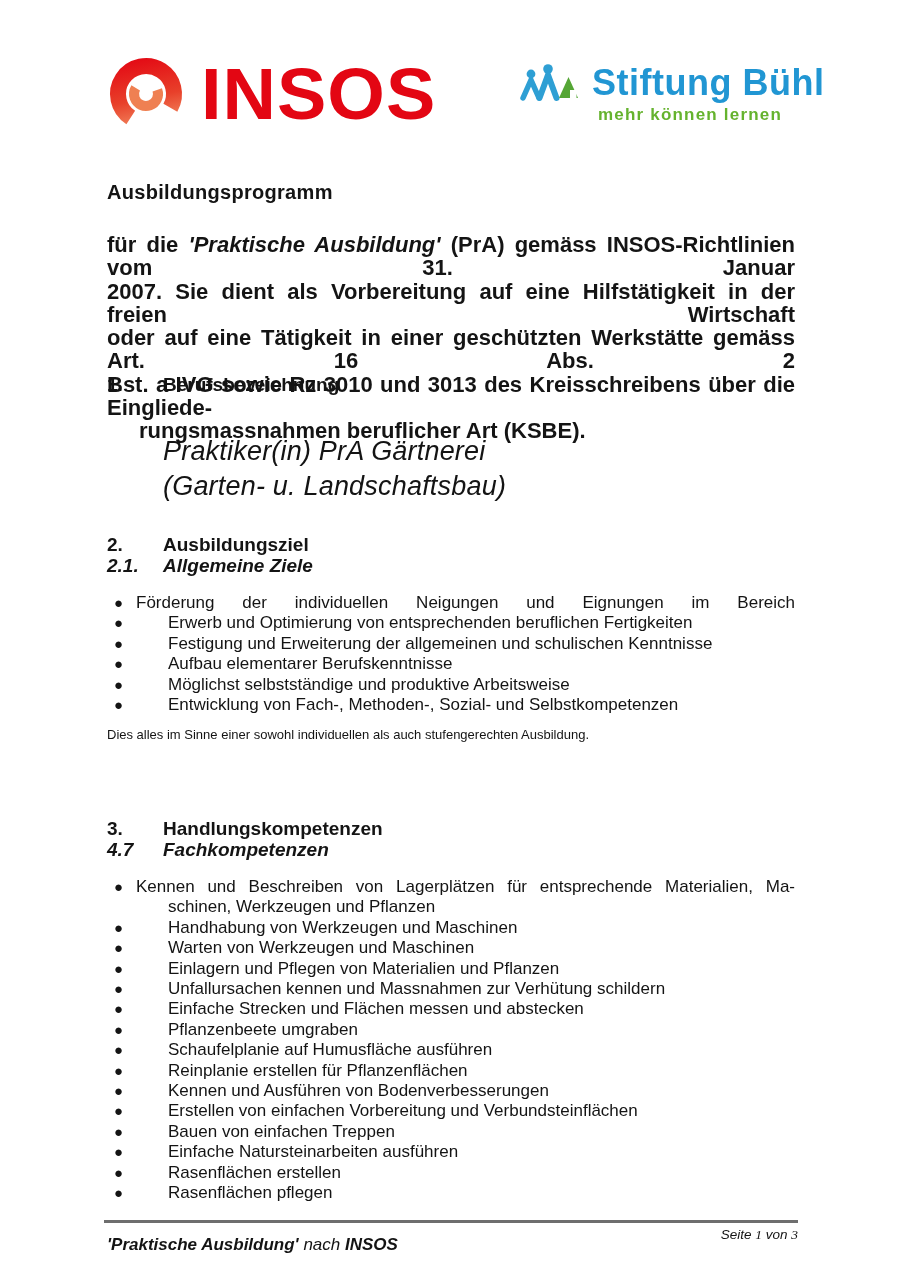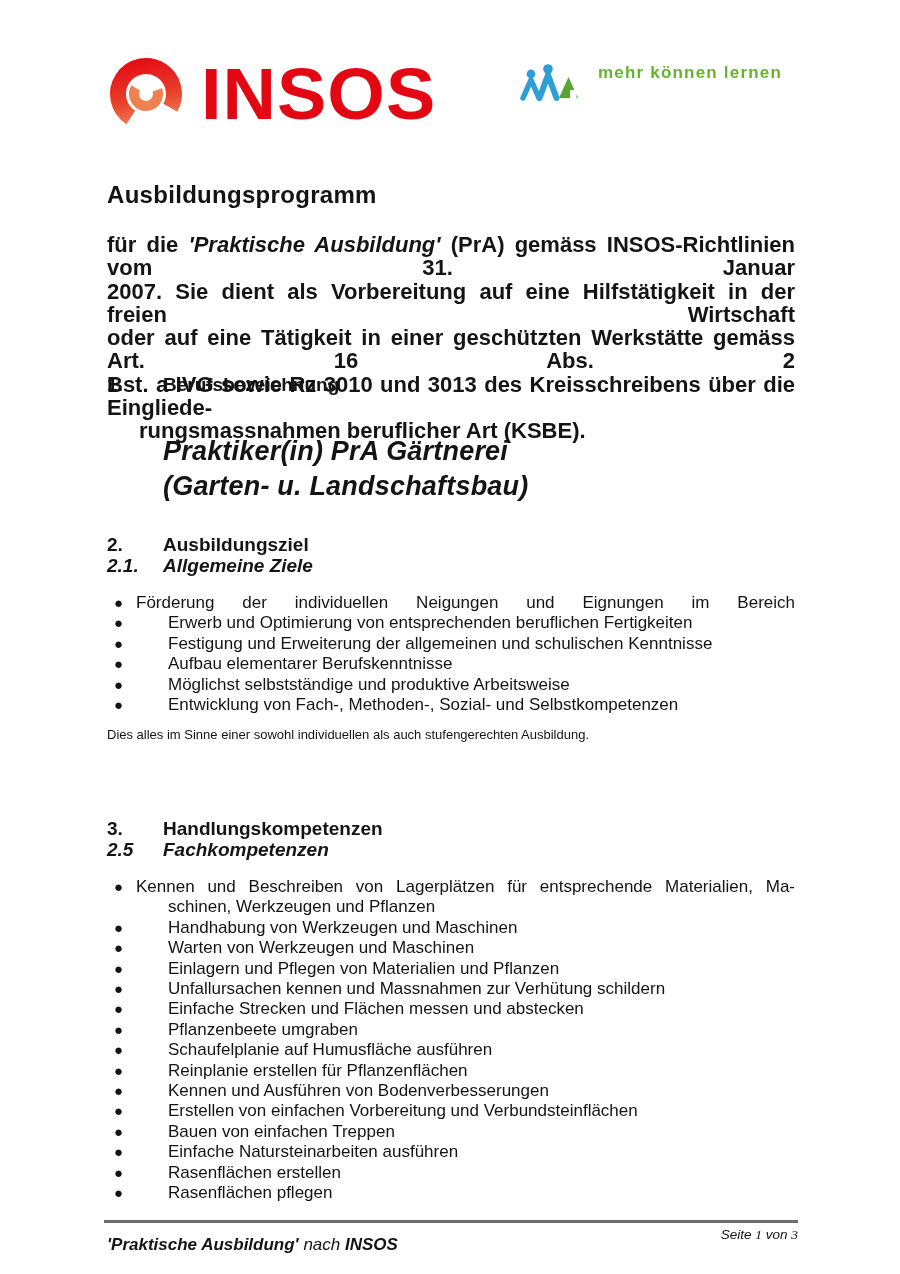--- a/index.html
+++ b/index.html
@@ -10,32 +10,32 @@
   
   .insos{left:100px;top:54px;display:flex;align-items:center;}
   .insos-word{font-size:74px;font-weight:bold;color:#e30613;letter-spacing:1px;
               line-height:80px;margin-left:6px;transform:scaleY(.98);}
   .stiftung{left:520px;top:62px;display:flex;align-items:flex-start;}
   .stiftung-col{margin-left:8px;}
   .stiftung-name{font-size:36px;font-weight:bold;color:#2196d3;line-height:42px;letter-spacing:0.5px;}
   .stiftung-tagline{font-size:17px;font-weight:bold;color:#65b32e;letter-spacing:1.2px;margin:1px 0 0 6px;}
 
   
-  .title{left:107px;top:181px;font-size:24px;font-weight:bold;letter-spacing:0.3px;}
+  .title{left:107px;top:181px;font-size:20px;font-weight:bold;letter-spacing:0.3px;}
   .intro{left:107px;top:233px;width:688px;font-size:22px;font-weight:bold;line-height:23.3px;}
   .jl{text-align:justify;text-align-last:justify;}
   .ll{text-align:right;text-align-last:left;margin-left:32px;}
 
   .hblock{font-size:19px;font-weight:bold;line-height:21px;}
   .hrow{display:flex;}
   .hnum{width:56px;flex:0 0 56px;}
   .hsub{font-style:italic;}
 
   .sec1{left:107px;top:374px;}
-  .jobtitle{left:163px;top:434px;font-size:27px;font-weight:bold;font-style:italic;line-height:34.5px;letter-spacing:0.2px;}
+  .jobtitle{left:163px;top:434px;font-size:27px;font-weight:normal;font-style:italic;line-height:34.5px;letter-spacing:0.2px;}
   .sec2{left:107px;top:534px;}
   .sec3{left:107px;top:818px;}
 
   ul.blist{list-style:none;margin:0;padding:0;font-size:17px;line-height:20.4px;width:688px;}
   .goals{left:107px;top:593px;}
   .skills{left:107px;top:877px;}
   li.bitem{display:flex;}
   .bullet{flex:0 0 29px;width:29px;padding-left:7px;box-sizing:border-box;font-size:15px;}
   .btext{flex:1;min-width:0;}
 
@@ -73,20 +73,21 @@
   <div class="abs stiftung">
     <svg width="64" height="52" viewBox="0 0 64 52">
       <circle cx="11" cy="12" r="4.4" fill="#2e9fd4"></circle>
       <path d="M3,36 L11,18 L19,36" fill="none" stroke="#2e9fd4" stroke-width="5.5" stroke-linecap="round"></path>
       <circle cx="28" cy="7" r="4.8" fill="#2e9fd4"></circle>
       <path d="M19.5,36 L28,13 L36.5,36" fill="none" stroke="#2e9fd4" stroke-width="6" stroke-linecap="round"></path>
       <path d="M39,36 L48.5,15 L58,36 Z" fill="#55a635"></path>
       <rect x="50" y="28" width="6.5" height="8" fill="#ffffff"></rect>
     </svg>
     <div class="stiftung-col">
+      <div class="stiftung-name">Stiftung Bühl</div>
       <div class="stiftung-tagline">mehr können lernen</div>
     </div>
   </div>
 
   <h1 class="abs title" style="margin:0;">Ausbildungsprogramm</h1>
 
   <div class="abs intro">
     <div class="jl"><span>für die </span><em>'Praktische Ausbildung'</em><span> (PrA) gemäss INSOS-Richtlinien vom 31. Januar</span></div>
     <div class="jl">2007. Sie dient als Vorbereitung auf eine Hilfstätigkeit in der freien Wirtschaft</div>
     <div class="jl">oder auf eine Tätigkeit in einer geschützten Werkstätte gemäss Art. 16 Abs. 2</div>
@@ -157,21 +158,21 @@
   </ul>
 
   <div class="abs closing">Dies alles im Sinne einer sowohl individuellen als auch stufengerechten Ausbildung.</div>
 
   <div class="abs hblock sec3">
     <div class="hrow">
       <span class="hnum">3.</span>
       <span>Handlungskompetenzen</span>
     </div>
     <div class="hrow hsub">
-      <span class="hnum">2.5</span>
+      <span class="hnum">4.7</span>
       <span>Fachkompetenzen</span>
     </div>
   </div>
 
   <ul class="abs blist skills">
     <li class="bitem">
         <span class="bullet">●</span>
         <div class="btext">
           <div class="jl">Kennen und Beschreiben von Lagerplätzen für entsprechende Materialien, Ma-</div>
           <div class="ll">schinen, Werkzeugen und Pflanzen</div>

